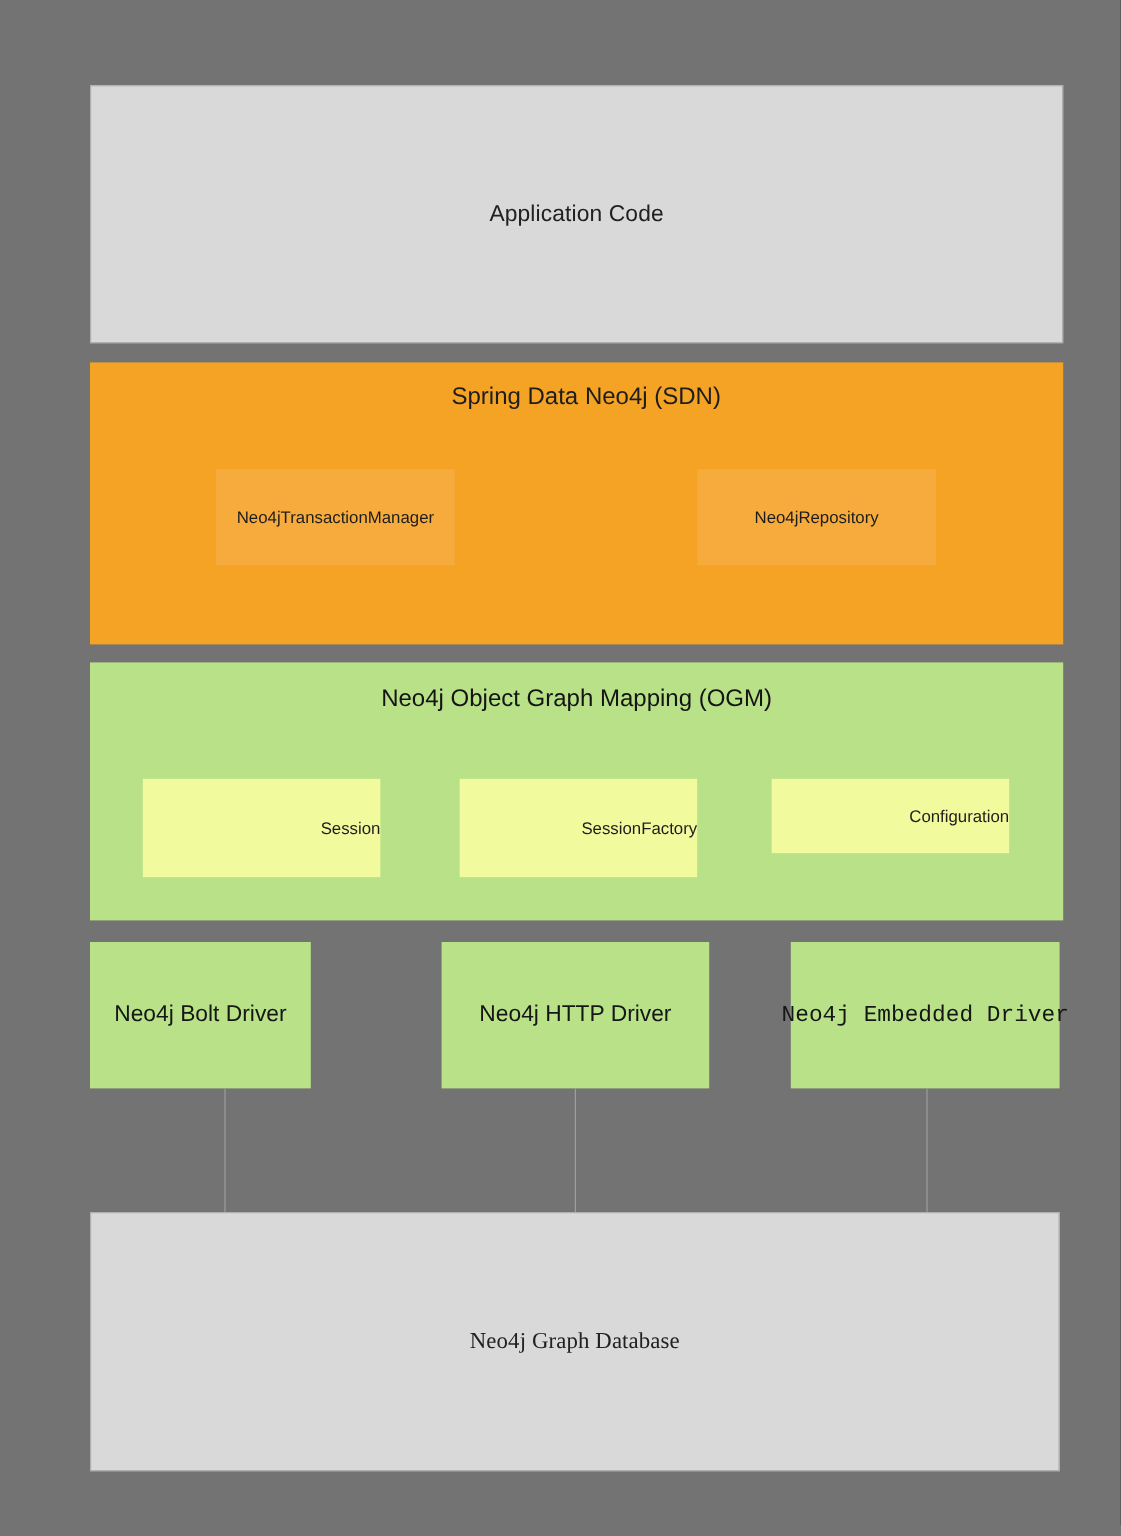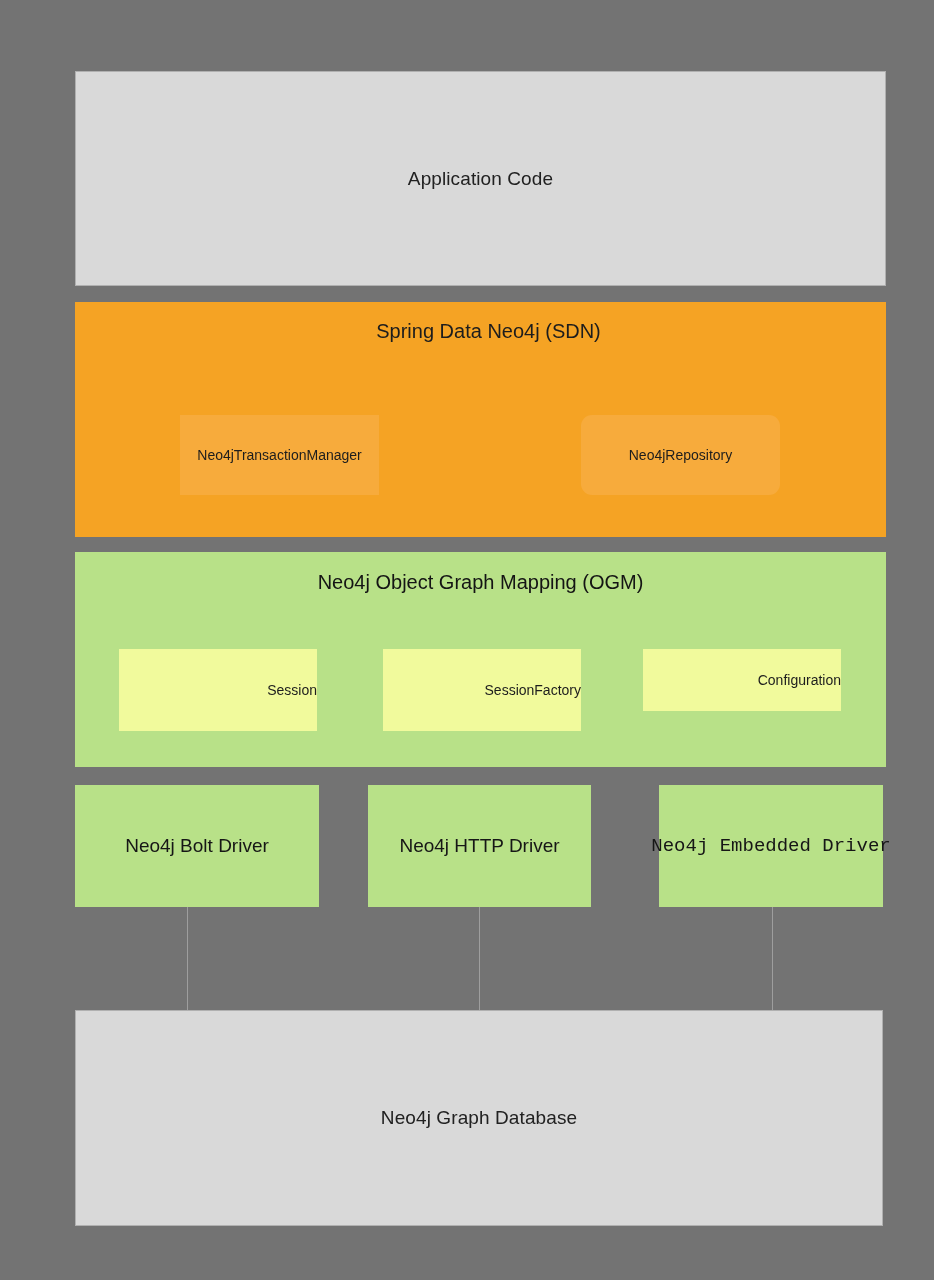--- a/index.html
+++ b/index.html
@@ -72,21 +72,20 @@
   }
 
   
   .sub-orange {
     position: absolute;
     box-sizing: border-box;
     background: #f7ab3c;
     display: flex;
     align-items: center;
     justify-content: center;
-    margin-top: 24px;
   }
   .sub-orange .caption {
     font-size: 14px;
     color: #1d1d1d;
     white-space: nowrap;
   }
 
   
   .sub-yellow {
     position: absolute;
@@ -134,53 +133,53 @@
   </div>
 
   <div class="box layer-orange" style="left:75px; top:302px; width:811px; height:235px;padding-left:16px;">
     <span class="layer-title">Spring Data Neo4j (SDN)</span>
   </div>
 
   <div class="sub-orange" style="left:180px; top:391px; width:199px; height:80px;">
     <span class="caption">Neo4jTransactionManager</span>
   </div>
 
-  <div class="sub-orange" style="left:581px; top:391px; width:199px; height:80px;border-radius:11px;">
+  <div class="sub-orange" style="left:581px; top:391px; width:199px; height:80px;">
     <span class="caption">Neo4jRepository</span>
   </div>
 
   <div class="box layer-green" style="left:75px; top:552px; width:811px; height:215px;">
     <span class="layer-title">Neo4j Object Graph Mapping (OGM)</span>
   </div>
 
   <div class="sub-yellow" style="left:119px; top:649px; width:198px; height:82px;">
     <span class="caption">Session</span>
   </div>
 
   <div class="sub-yellow" style="left:383px; top:649px; width:198px; height:82px;">
     <span class="caption">SessionFactory</span>
   </div>
 
   <div class="sub-yellow" style="left:643px; top:649px; width:198px; height:62px;">
     <span class="caption">Configuration</span>
   </div>
 
-  <div class="driver" style="left:75px; top:785px; width:244px; height:122px;">
+  <div class="driver" style="left:75px; top:785px; width:184px; height:122px;">
     <span class="caption">Neo4j Bolt Driver</span>
   </div>
 
   <div class="driver" style="left:368px; top:785px; width:223px; height:122px;">
     <span class="caption">Neo4j HTTP Driver</span>
   </div>
 
   <div class="driver" style="left:659px; top:785px; width:224px; height:122px;font-family:Liberation Mono, monospace;">
     <span class="caption">Neo4j Embedded Driver</span>
   </div>
 
   <div class="connector" style="left:187px; top:907px; height:104px;"></div>
   <div class="connector" style="left:479px; top:907px; height:104px;"></div>
   <div class="connector" style="left:772px; top:907px; height:104px;"></div>
 
-  <div class="box slab-grey" style="left:75px; top:1010px; width:808px; height:216px;">
+  <div class="box slab-grey" style="left:75px; top:1010px; width:808px; height:216px;font-family:Liberation Serif, serif;">
     <span class="caption">Neo4j Graph Database</span>
   </div>
 
 </div>
 
 </body></html>

